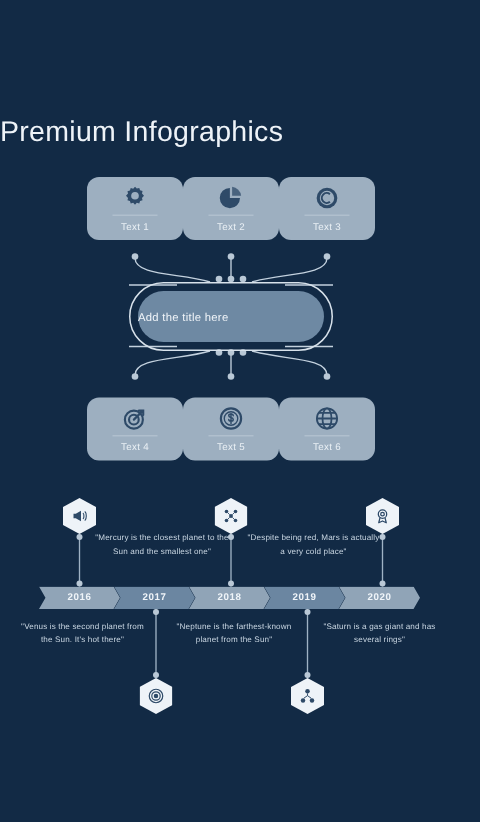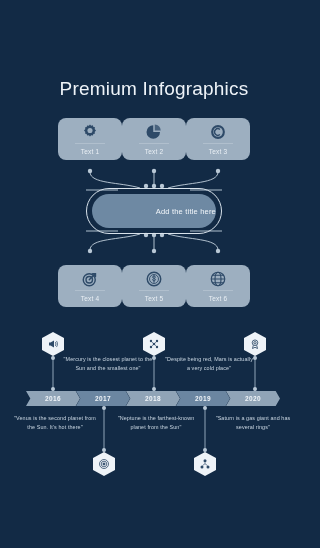--- a/index.html
+++ b/index.html
@@ -7,21 +7,21 @@
     width: 308px; height: 548px;
     background: #122a45;
     font-family: "Liberation Sans", sans-serif;
     overflow: hidden;
   }
   .stage { position: relative; width: 308px; height: 548px; }
 
   
   .page-title {
     position: absolute; top: 78px; left: 0; width: 308px;
-    text-align: center; color: #eef3f8;
+    text-align: left; color: #eef3f8;
     font-size: 19px; font-weight: 400; letter-spacing: .2px;
   }
 
   
   .card {
     position: absolute; width: 64px; height: 42px;
     background: #9dafc0; border-radius: 8px;
     display: flex; flex-direction: column;
     align-items: center; justify-content: flex-start;
     padding-top: 5px;
@@ -39,21 +39,21 @@
   
   .pill-ring {
     position: absolute; left: 86px; top: 188px;
     width: 136px; height: 46px;
     border: 1.2px solid #d8e2eb; border-radius: 23px;
   }
   .pill {
     position: absolute; left: 92px; top: 194px;
     width: 124px; height: 34px;
     background: #6e89a3; border-radius: 17px;
-    display: flex; align-items: center; justify-content: flex-end;
+    display: flex; align-items: center; justify-content: flex-start;
     color: #f2f6fa; font-size: 7.5px; letter-spacing: .2px;
   }
 
   
   .connectors { position: absolute; left: 0; top: 0; width: 308px; height: 548px; }
 
   
   .hex {
     position: absolute; width: 22px; height: 24px;
     background: #eef3f8;

